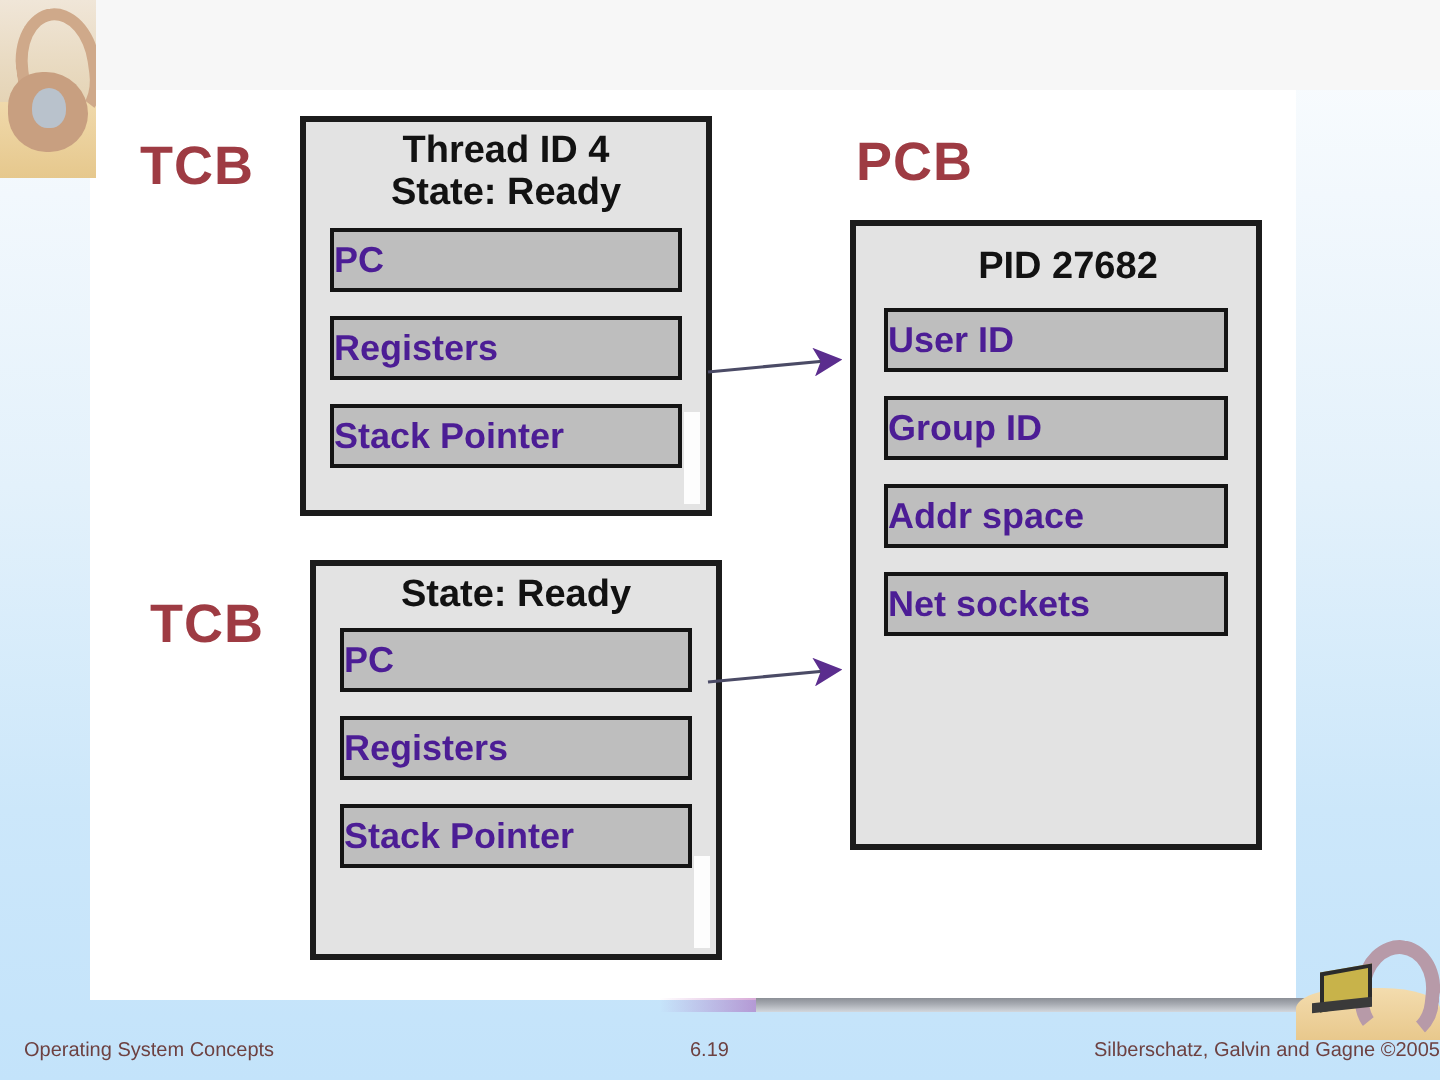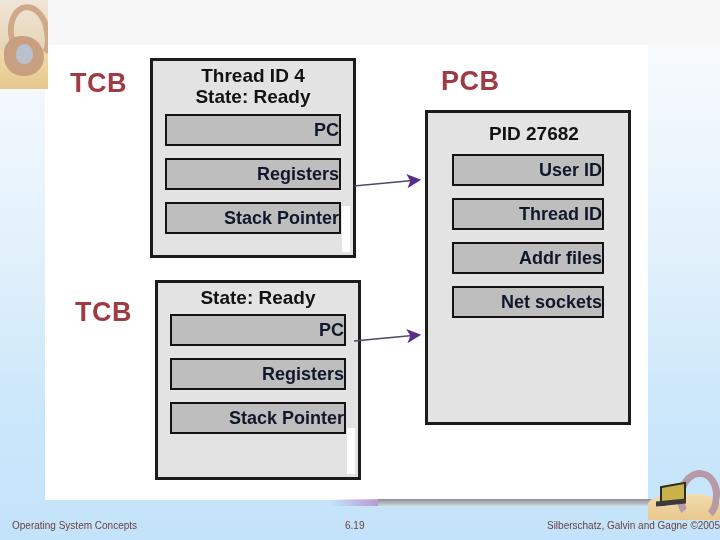--- a/index.html
+++ b/index.html
@@ -162,37 +162,37 @@
     font-family: "Liberation Sans", sans-serif;
   }
   .cb-title .l2 { display: block; }
   .cb-fields {
     margin-top: 6px;
   }
   .cb-field {
     background: #bebebe;
     border: 2px solid #141414;
     box-sizing: border-box;
-    text-align: right;
+    text-align: left;
     font-size: 18px;
     font-weight: bold;
-    color: #0f172a;
+    color: #4c1d95;
     font-family: "Liberation Sans", sans-serif;
     line-height: 28px;
     height: 32px;
     margin: 0 auto 12px auto;
   }
 
   
   .tcb-box { width: 206px; }
   .tcb-box .cb-field { width: 176px; }
 
   
   .pcb-box { width: 206px; }
-  .pcb-box .cb-field { width: 152px; }
+  .pcb-box .cb-field { width: 172px; }
 
   
   .cb-box::after {
     content: "";
     position: absolute;
     right: 3px;
     bottom: 3px;
     width: 8px;
     height: 46px;
     background: #ffffff;
@@ -271,30 +271,30 @@
     <div class="cb-title">
       <span class="l2">State: Ready</span>
     </div>
     <div class="cb-fields">
       <div class="cb-field">PC</div>
       <div class="cb-field">Registers</div>
       <div class="cb-field">Stack Pointer</div>
     </div>
   </div>
 
-  <div class="label-pcb" style="left:441px; top:66px;">PCB</div>
+  <div class="label-pcb" style="left:428px; top:66px;">PCB</div>
 
   <div class="cb-box pcb-box" style="left:425px; top:110px; height:315px;">
     <div class="cb-title" style="margin-top:10px;margin-left:12px;">
       <span>PID 27682</span>
     </div>
     <div class="cb-fields" style="margin-top:10px;">
       <div class="cb-field">User ID</div>
-      <div class="cb-field">Thread ID</div>
-      <div class="cb-field">Addr files</div>
+      <div class="cb-field">Group ID</div>
+      <div class="cb-field">Addr space</div>
       <div class="cb-field">Net sockets</div>
     </div>
   </div>
 
   <svg class="arrow-svg" style="left:352px; top:160px;" width="80" height="40">
     <defs>
       <marker id="ah1" markerWidth="9" markerHeight="9" refX="7" refY="4.5" orient="auto" markerUnits="strokeWidth">
         <path d="M0,0 L9,4.5 L0,9 L2.2,4.5 Z" fill="#5b2d8e"></path>
       </marker>
     </defs>

